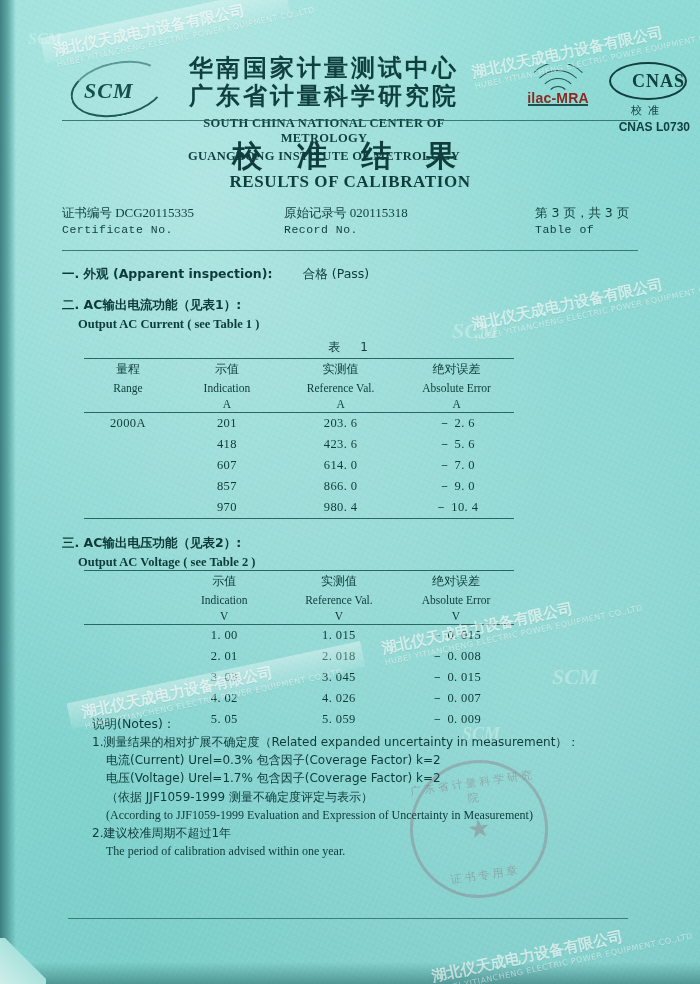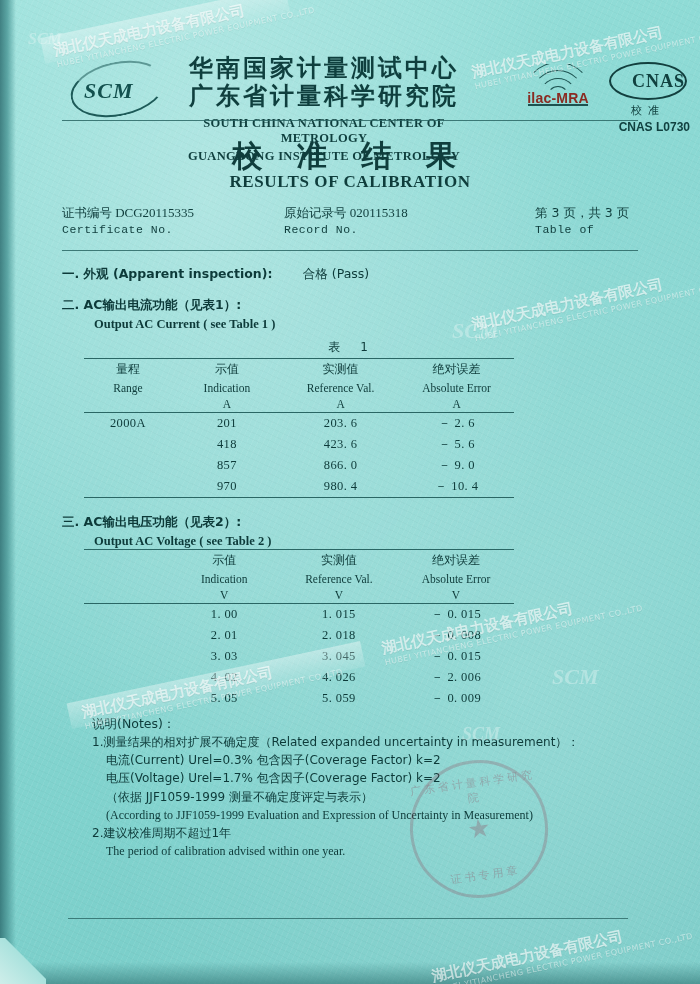--- a/index.html
+++ b/index.html
@@ -117,21 +117,21 @@
   .m2{left:222px;top:0;}
   .m2e{left:222px;top:18px;}
   .m3{left:473px;top:0;}
   .m3e{left:473px;top:18px;}
   .rule-meta{position:absolute;left:62px;top:250px;width:576px;height:1px;background:#2a6664;opacity:.85;}
 
   
   .body{position:absolute;left:62px;top:258px;width:576px;}
   .sec{font-family:"DejaVu Sans",sans-serif;font-weight:bold;font-size:12.5px;color:#0d3a39;margin-top:8px;}
   .sec .pass{font-weight:normal;margin-left:26px;font-family:"DejaVu Sans",sans-serif;}
-  .sec-en{font-family:"Liberation Serif",serif;font-weight:bold;font-size:12.5px;color:#0d3a39;margin:3px 0 0 32px;}
+  .sec-en{font-family:"Liberation Serif",serif;font-weight:bold;font-size:12.5px;color:#0d3a39;margin:3px 0 0 16px;}
 
   .tbl-cap{text-align:center;font-family:"DejaVu Sans",sans-serif;font-size:12px;margin:7px 0 2px 0;color:#0d3a39;letter-spacing:4px;}
 
   table.dt{border-collapse:collapse;width:430px;margin-left:22px;font-size:12px;}
   table.dt th,table.dt td{padding:2px 4px;text-align:center;font-weight:normal;color:#0d3a39;}
   table.dt thead tr.hl th{border-top:1px solid #2a6664;}
   table.dt thead tr.bl th{border-bottom:1px solid #2a6664;}
   table.dt tbody tr:last-child td{ }
   table.dt .cn{font-family:"DejaVu Sans",sans-serif;font-size:12px;}
   table.dt .en{font-family:"Liberation Serif",serif;font-size:11.5px;}
@@ -302,20 +302,26 @@
             <td class="num">－ 2. 6</td>
           </tr>
           <tr>
             <td class="num"></td>
             <td class="num">418</td>
             <td class="num">423. 6</td>
             <td class="num">－ 5. 6</td>
           </tr>
           <tr>
             <td class="num"></td>
+            <td class="num">607</td>
+            <td class="num">614. 0</td>
+            <td class="num">－ 7. 0</td>
+          </tr>
+          <tr>
+            <td class="num"></td>
             <td class="num">857</td>
             <td class="num">866. 0</td>
             <td class="num">－ 9. 0</td>
           </tr>
           <tr class="rule-under">
             <td class="num"></td>
             <td class="num">970</td>
             <td class="num">980. 4</td>
             <td class="num">－ 10. 4</td>
           </tr>
@@ -362,21 +368,21 @@
           <tr>
             <td class="num"></td>
             <td class="num">3. 03</td>
             <td class="num">3. 045</td>
             <td class="num">－ 0. 015</td>
           </tr>
           <tr>
             <td class="num"></td>
             <td class="num">4. 02</td>
             <td class="num">4. 026</td>
-            <td class="num">－ 2. 006</td>
+            <td class="num">－ 0. 007</td>
           </tr>
           <tr>
             <td class="num"></td>
             <td class="num">5. 05</td>
             <td class="num">5. 059</td>
             <td class="num">－ 0. 009</td>
           </tr>
         </tbody>
       </table>
     </div>

